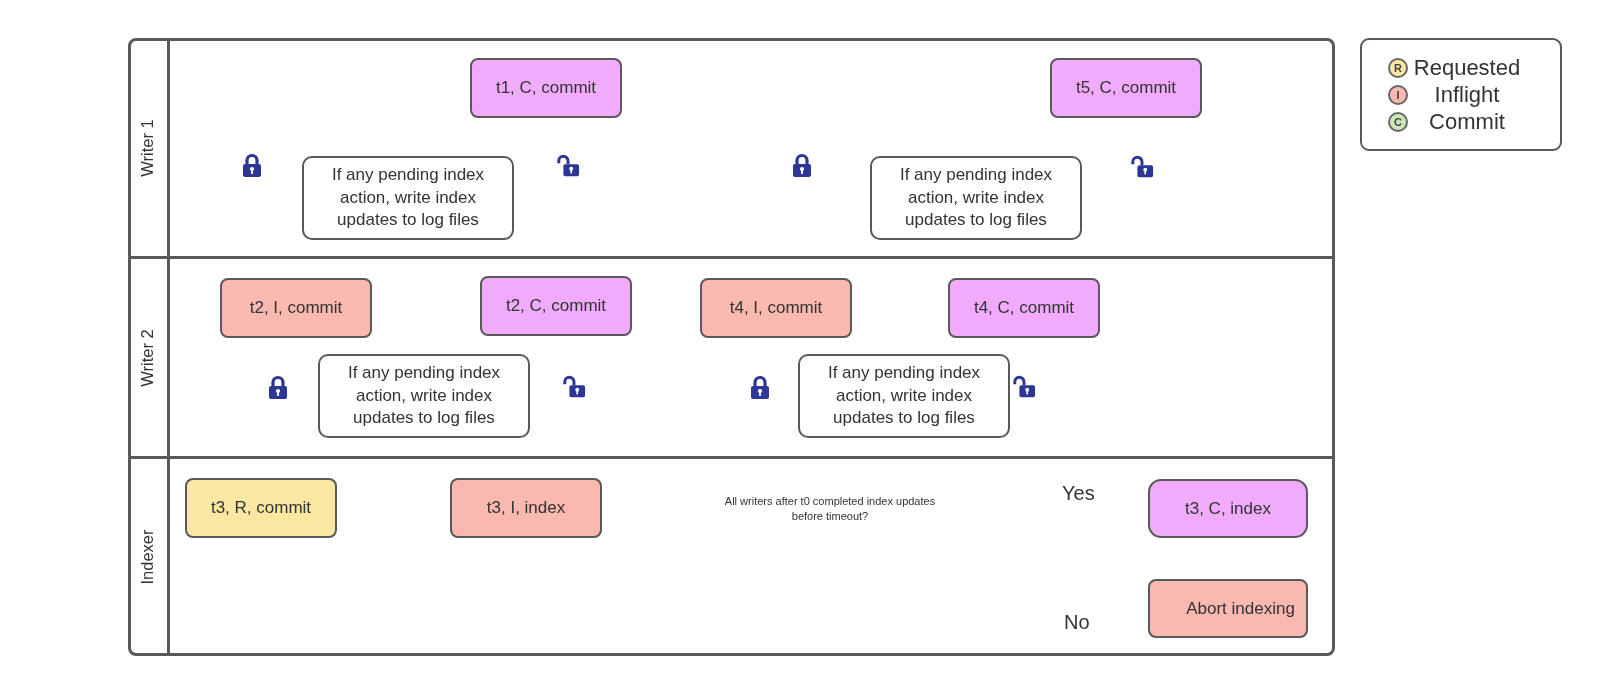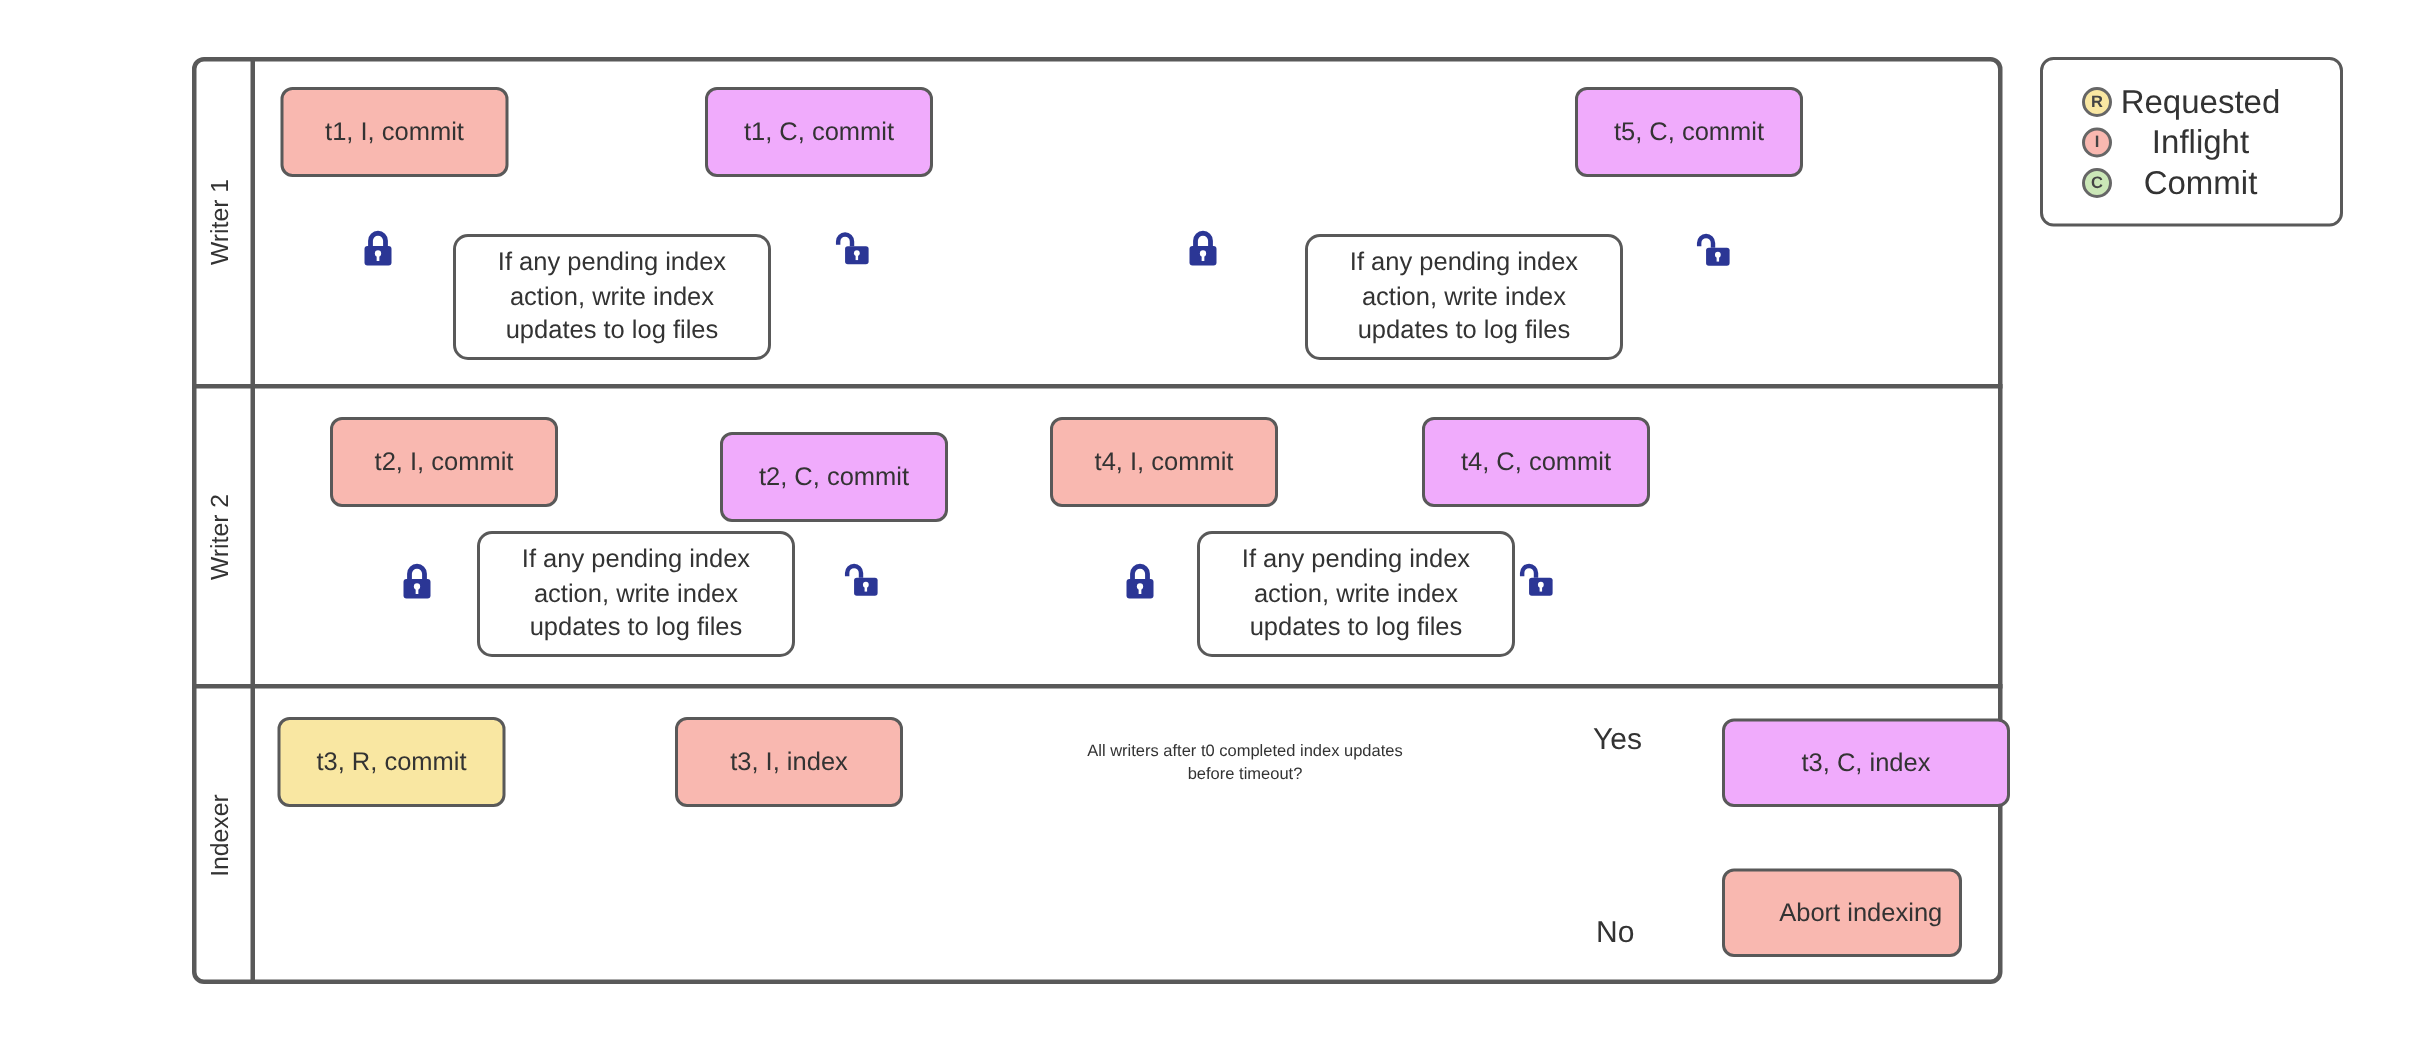--- a/index.html
+++ b/index.html
@@ -86,39 +86,38 @@
 
   <div class="pool"></div>
   <div class="lane-sep-v"></div>
   <div class="lane-sep-h" style="top:256px;"></div>
   <div class="lane-sep-h" style="top:456px;"></div>
 
   <div class="lane-label" style="left:67px;top:137px;">Writer 1</div>
   <div class="lane-label" style="left:67px;top:347px;">Writer 2</div>
   <div class="lane-label" style="left:67px;top:546px;">Indexer</div>
 
-  <div class="node pink" style="left:187px;top:58px;width:152px;height:60px;">t1, I, commit</div>
   <div class="node note" style="left:302px;top:156px;width:212px;height:84px;">If any pending index action, write index updates to log files</div>
   <div class="node green" style="left:470px;top:58px;width:152px;height:60px;">t1, C, commit</div>
   <div class="node note" style="left:870px;top:156px;width:212px;height:84px;">If any pending index action, write index updates to log files</div>
   <div class="node green" style="left:1050px;top:58px;width:152px;height:60px;">t5, C, commit</div>
 
   <div class="node pink" style="left:220px;top:278px;width:152px;height:60px;">t2, I, commit</div>
   <div class="node note" style="left:318px;top:354px;width:212px;height:84px;">If any pending index action, write index updates to log files</div>
-  <div class="node green" style="left:480px;top:288px;width:152px;height:60px;">t2, C, commit</div>
+  <div class="node green" style="left:480px;top:276px;width:152px;height:60px;">t2, C, commit</div>
   <div class="node pink" style="left:700px;top:278px;width:152px;height:60px;">t4, I, commit</div>
   <div class="node note" style="left:798px;top:354px;width:212px;height:84px;">If any pending index action, write index updates to log files</div>
   <div class="node green" style="left:948px;top:278px;width:152px;height:60px;">t4, C, commit</div>
 
   <div class="node yellow" style="left:185px;top:478px;width:152px;height:60px;">t3, R, commit</div>
   <div class="node pink" style="left:450px;top:478px;width:152px;height:60px;">t3, I, index</div>
   <div class="decision-text">All writers after t0 completed index updates before timeout?</div>
   <div class="branch-label" style="left:1062px;top:482px;">Yes</div>
   <div class="branch-label" style="left:1064px;top:611px;">No</div>
-  <div class="node green" style="left:1148px;top:479px;width:192px;height:59px;">t3, C, index</div>
+  <div class="node green" style="left:1148px;top:479px;width:160px;height:59px;border-radius:13px;">t3, C, index</div>
   <div class="node pink" style="left:1148px;top:579px;width:160px;height:59px;padding-left:25px;">Abort indexing</div>
 
   <svg class="lock" style="left:240px;top:152px;" viewBox="0 0 24 28">
     <path d="M7 13 V8.5 a5 5 0 0 1 10 0 V13" stroke="#2B3695" stroke-width="3.2" fill="none"></path>
     <rect x="3" y="12" width="18" height="13" rx="2" fill="#2B3695"></rect>
     <circle cx="12" cy="17" r="2.1" fill="#fff"></circle>
       <rect x="11.1" y="17.5" width="1.8" height="4.5" fill="#fff"></rect>
   </svg>
   <svg class="lock" style="left:556px;top:152px;" viewBox="0 0 26 28">
     <path d="M3 11 V8.5 a5 5 0 0 1 10 0 V12" stroke="#2B3695" stroke-width="3.2" fill="none"></path>

